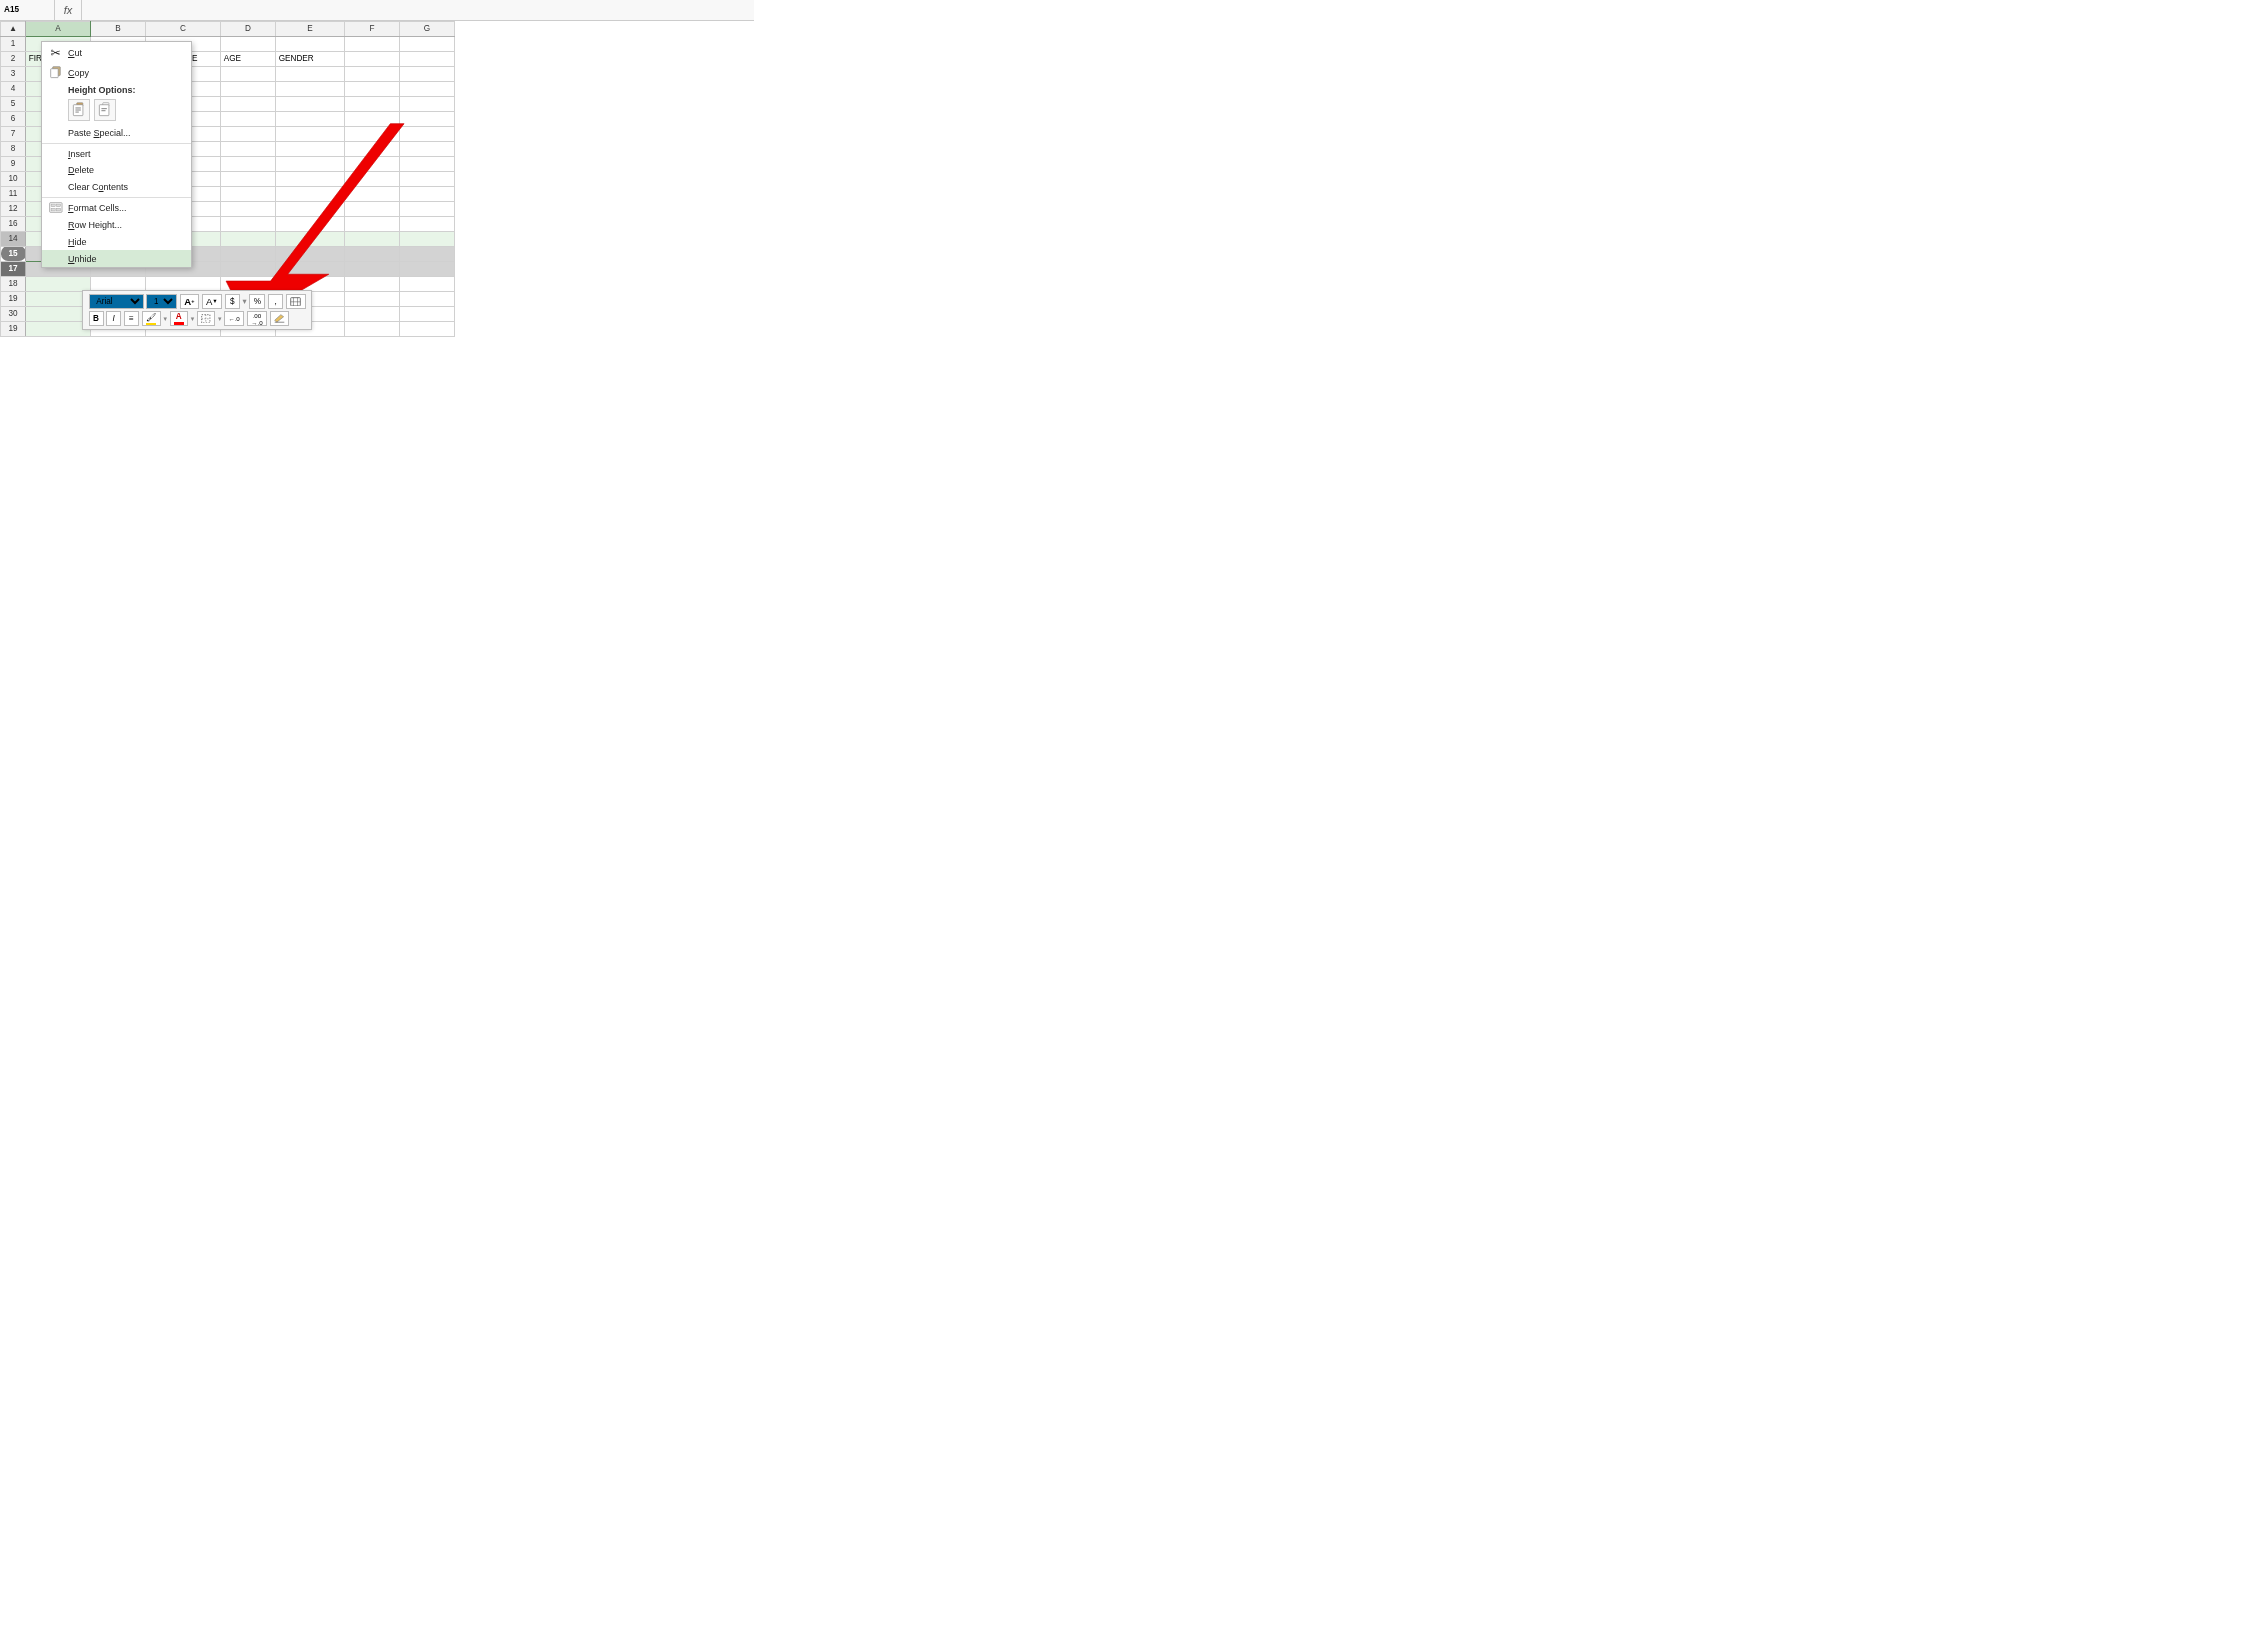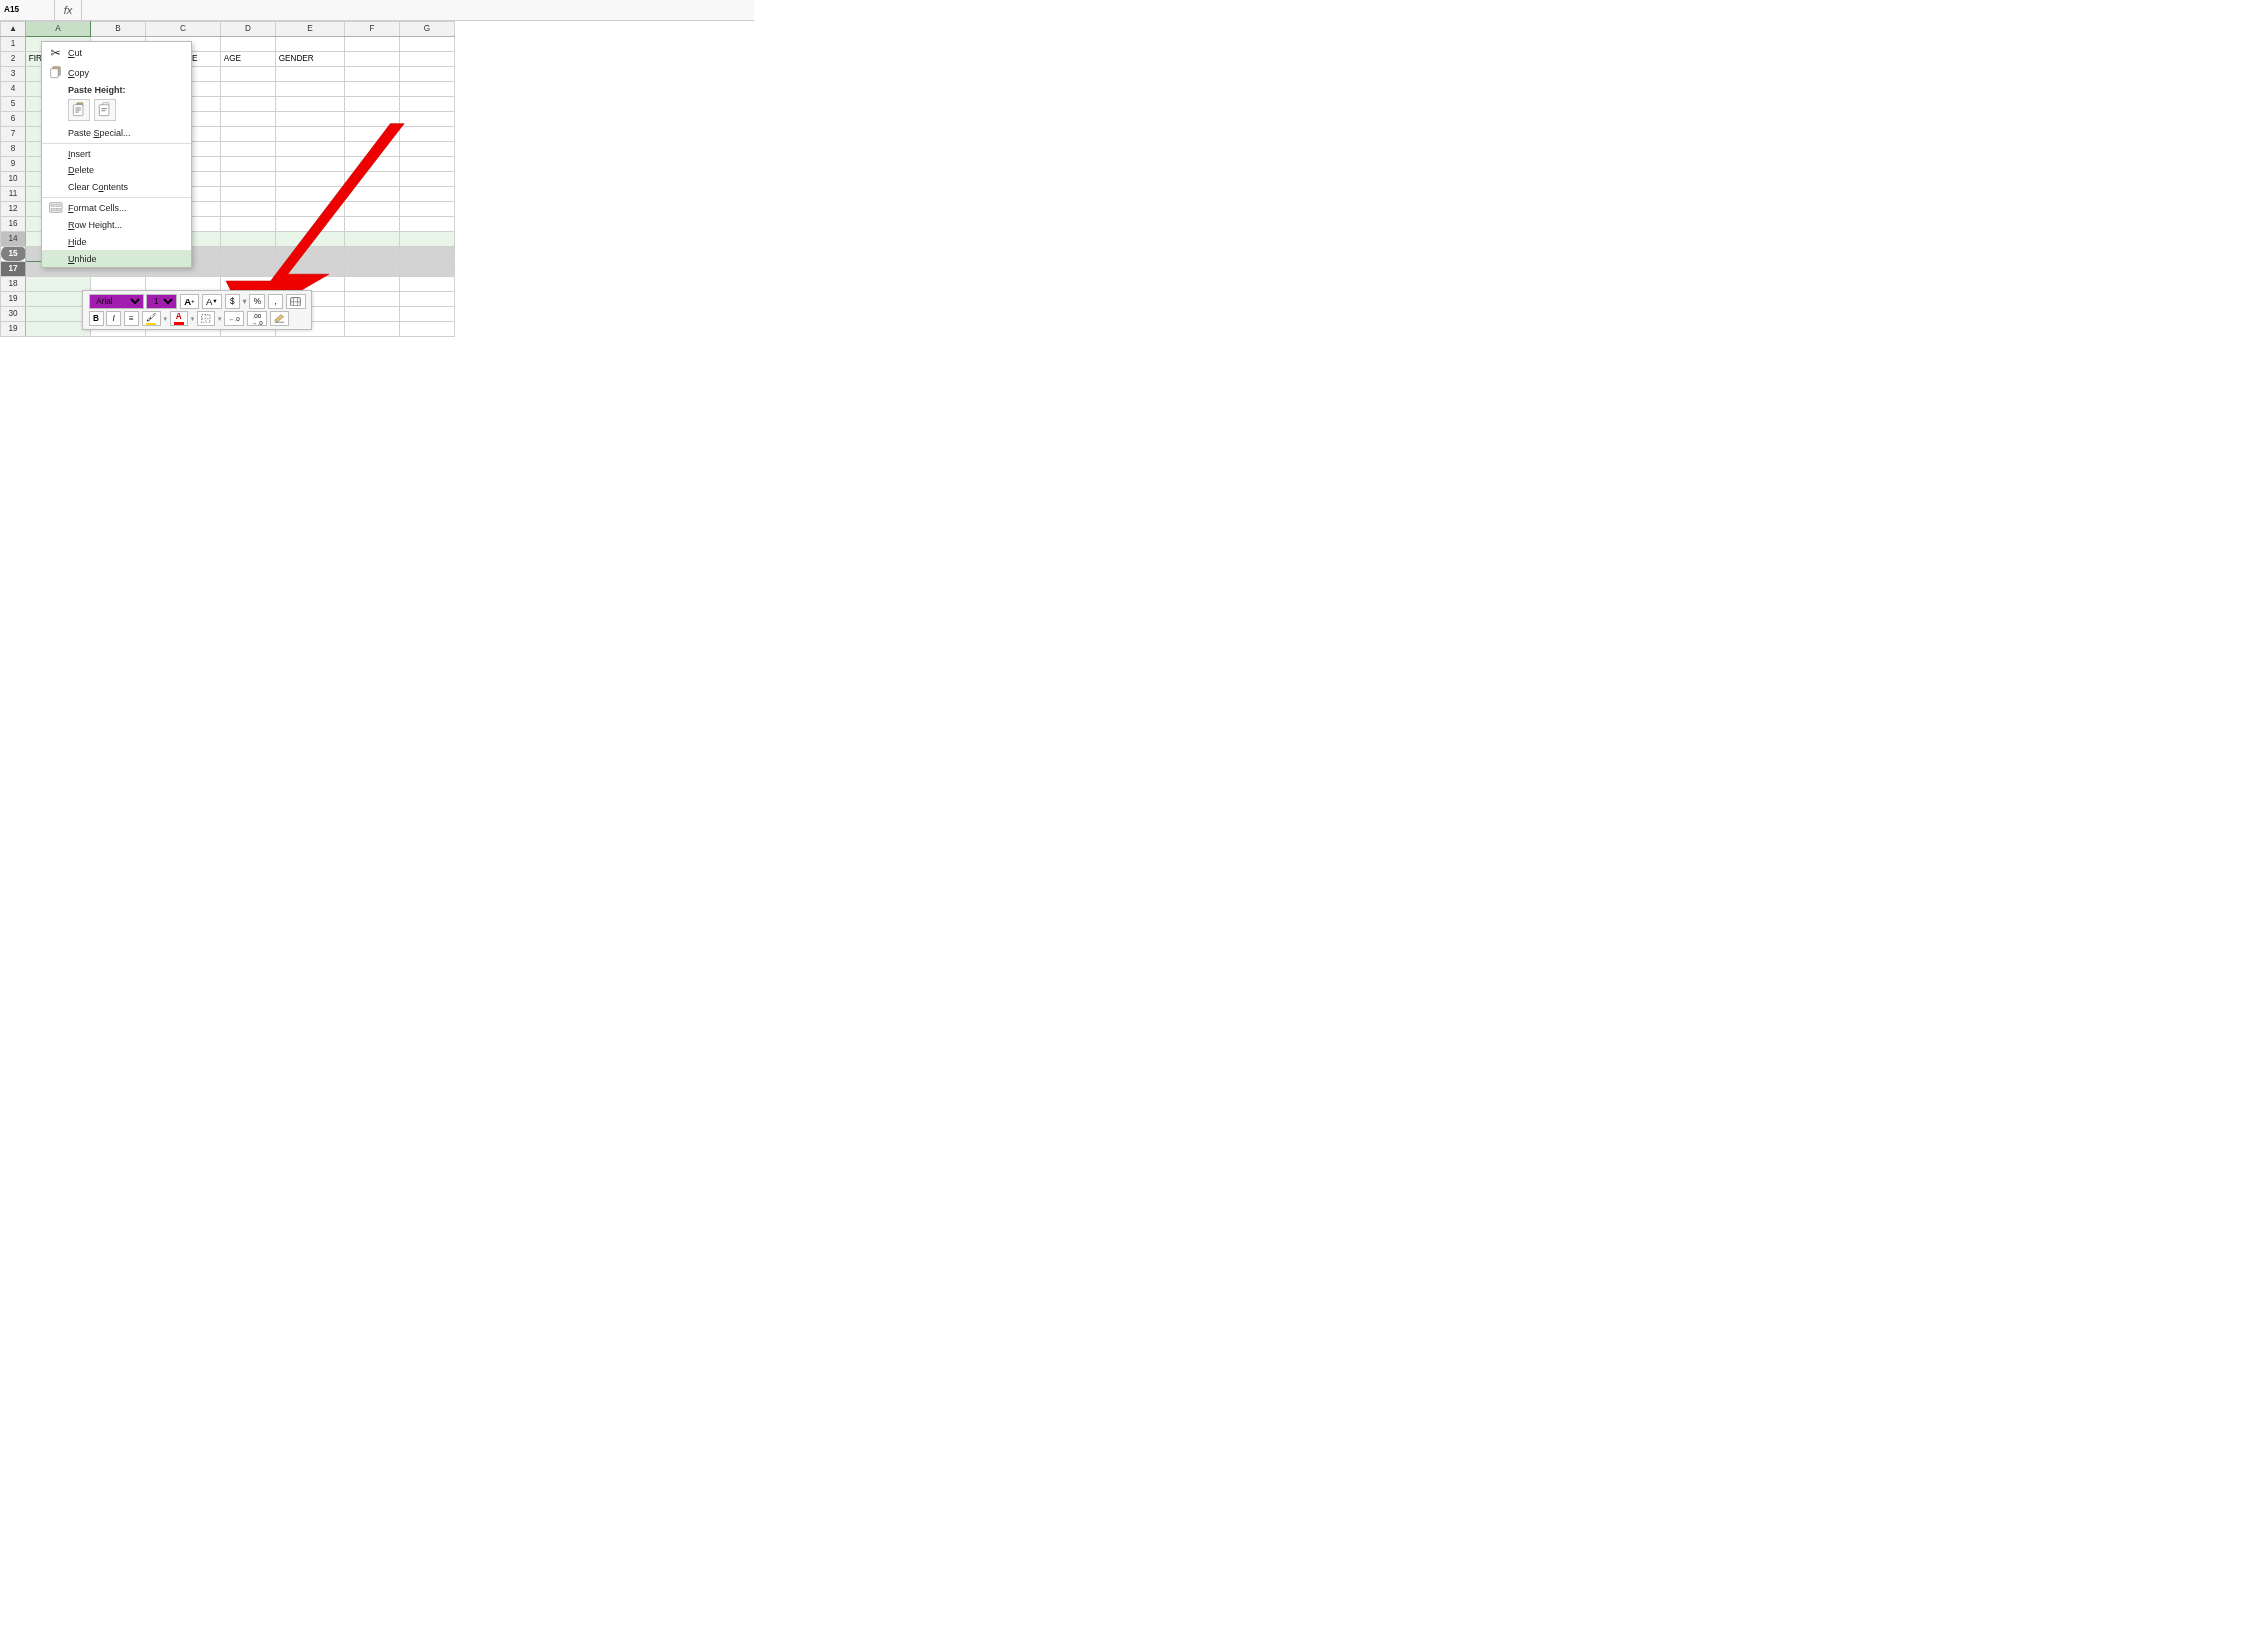--- a/index.html
+++ b/index.html
@@ -188,21 +188,21 @@
       flex-direction: column;
       gap: 2.1px;
     }
     .mini-toolbar-row {
       display: flex;
       align-items: center;
       gap: 2.7px;
     }
     .tb-select {
       border: 0.7px solid #bbb;
-      background: #a21caf;
+      background: #0369a1;
       padding: 0.7px 2.7px;
       font-size: 8.2px;
       height: 15px;
       cursor: pointer;
     }
     .tb-btn {
       padding: 0.7px 3.4px;
       font-size: 8.2px;
       border: 0.7px solid #bbb;
       background: white;
@@ -498,21 +498,21 @@
       <span class="icon" style="font-size:11px;">
         <svg width="12.3" height="12.3" viewBox="0 0 18 18" fill="none">
           <rect x="4" y="1" width="11" height="13" rx="1" fill="#c8b080" stroke="#888" stroke-width="1"></rect>
           <rect x="1" y="4" width="11" height="13" rx="1" fill="white" stroke="#888" stroke-width="1"></rect>
         </svg>
       </span>
       <span class="label"><span class="ul">C</span>opy</span>
     </div>
 
     <div class="paste-options-label">
-      <span>Paste Height:</span>
+      <span>Height Options:</span>
     </div>
 
     <div class="paste-icons-row">
       <div class="paste-icon-btn" title="Paste">
         <svg width="15" height="15" viewBox="0 0 22 22" fill="none">
           <rect x="7" y="1" width="9" height="5" rx="1" fill="#c8a060" stroke="#888" stroke-width="0.8"></rect>
           <rect x="2" y="4" width="14" height="16" rx="1" fill="white" stroke="#888" stroke-width="1"></rect>
           <rect x="5" y="8" width="8" height="1.5" fill="#888"></rect>
           <rect x="5" y="11" width="8" height="1.5" fill="#888"></rect>
           <rect x="5" y="14" width="5" height="1.5" fill="#888"></rect>

